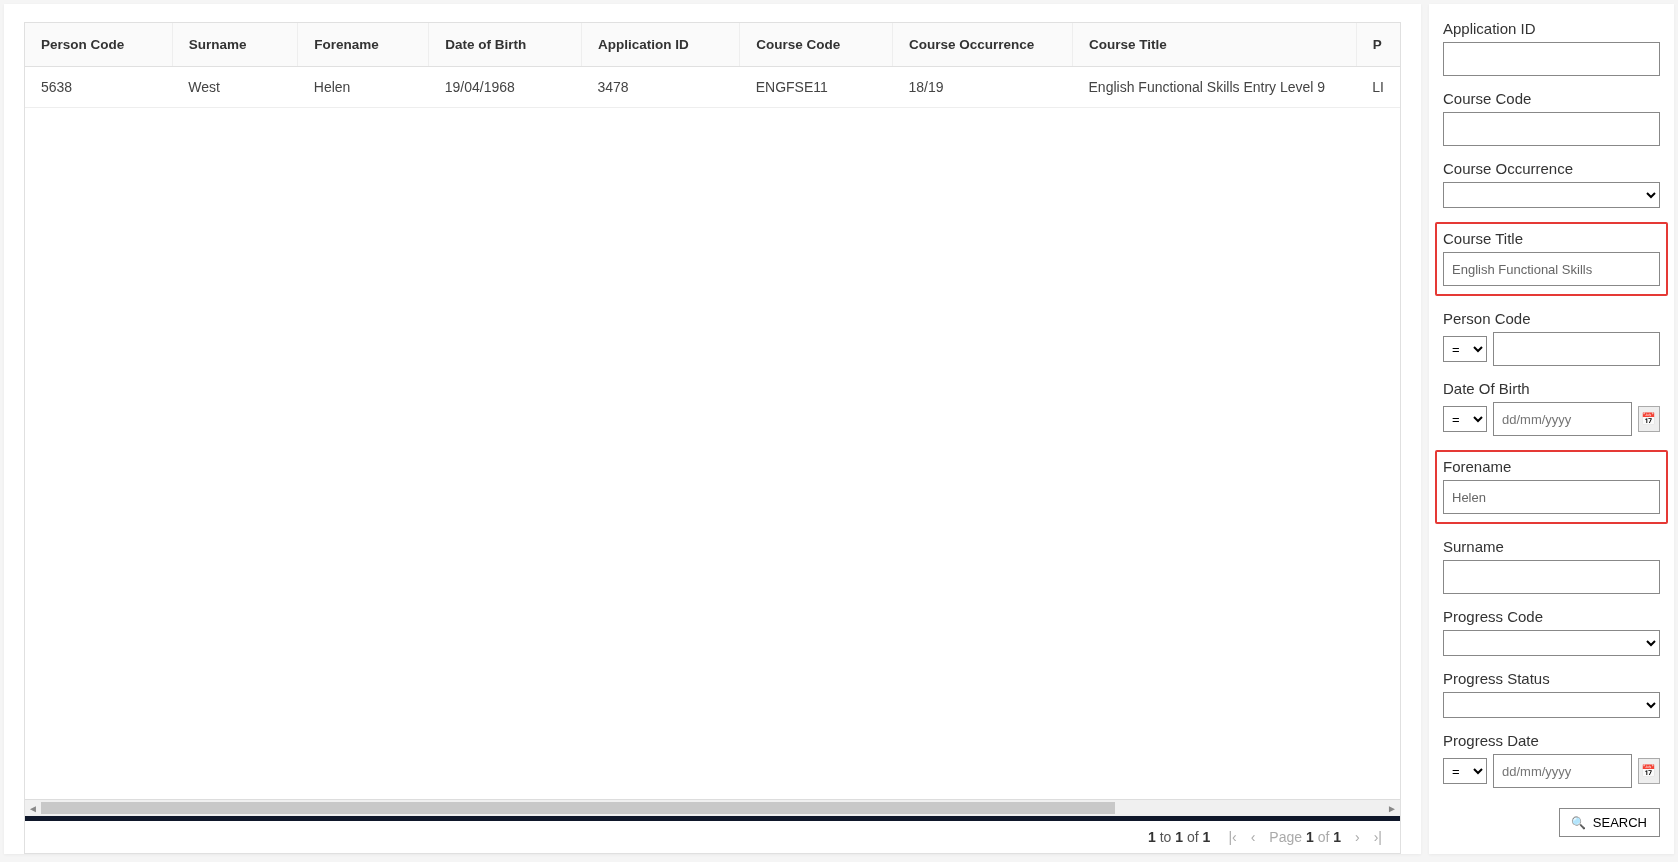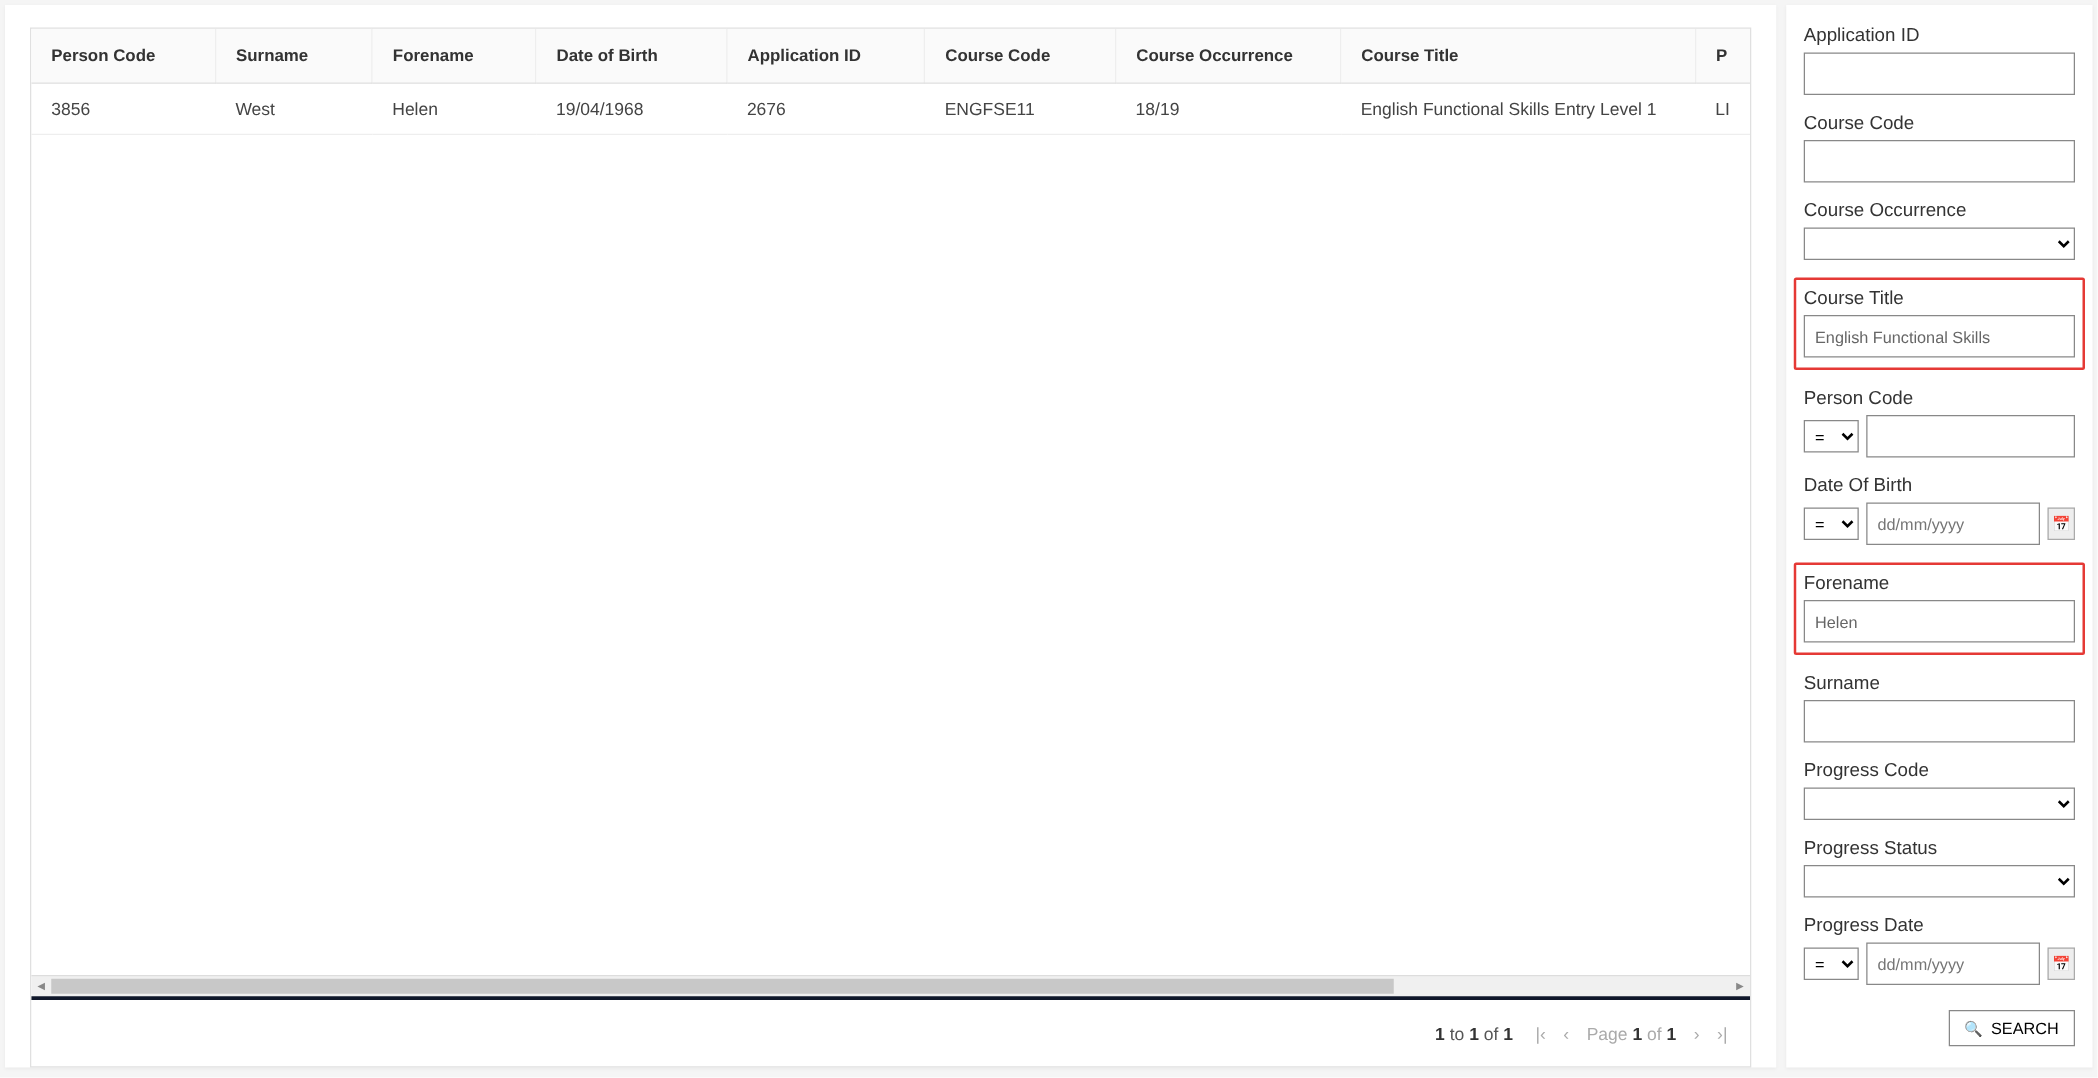--- a/index.html
+++ b/index.html
@@ -69,26 +69,26 @@
   height: 17px;
   display: flex;
   align-items: center;
   background: #f0f0f0;
   border-top: 1px solid #ddd;
 }
 .hscroll .arrow { width: 16px; text-align: center; color: #888; font-size: 10px; cursor: pointer; }
 .hscroll .track { flex: 1; height: 12px; background: #f0f0f0; position: relative; }
 .hscroll .thumb { position: absolute; left: 0; width: 80%; height: 100%; background: #c8c8c8; }
 .pager {
-  height: 56px;
+  height: 37px;
   display: flex;
   align-items: center;
   justify-content: flex-end;
   padding: 0 18px;
-  border-top: 3px solid #0f172a;
+  border-top: 5px solid #0f172a;
   font-size: 14px;
   color: #555;
   gap: 18px;
 }
 .pager .nav { display: flex; gap: 14px; align-items: center; color: #aaa; }
 .pager .nav span { cursor: pointer; }
 .pager b { font-weight: 700; color: #333; }
 
 .side-panel {
   width: 245px;
@@ -178,28 +178,28 @@
               <th>Date of Birth</th>
               <th>Application ID</th>
               <th>Course Code</th>
               <th>Course Occurrence</th>
               <th>Course Title</th>
               <th>P</th>
             </tr>
           </thead>
           <tbody>
             <tr>
-              <td>3856</td>
+              <td>5638</td>
               <td>West</td>
               <td>Helen</td>
               <td>19/04/1968</td>
-              <td>2676</td>
+              <td>3478</td>
               <td>ENGFSE11</td>
               <td>18/19</td>
-              <td>English Functional Skills Entry Level 1</td>
+              <td>English Functional Skills Entry Level 9</td>
               <td>LI</td>
             </tr>
           </tbody>
         </table>
       </div>
       <div class="hscroll">
         <div class="arrow">◄</div>
         <div class="track">
           <div class="thumb"></div>
         </div>

